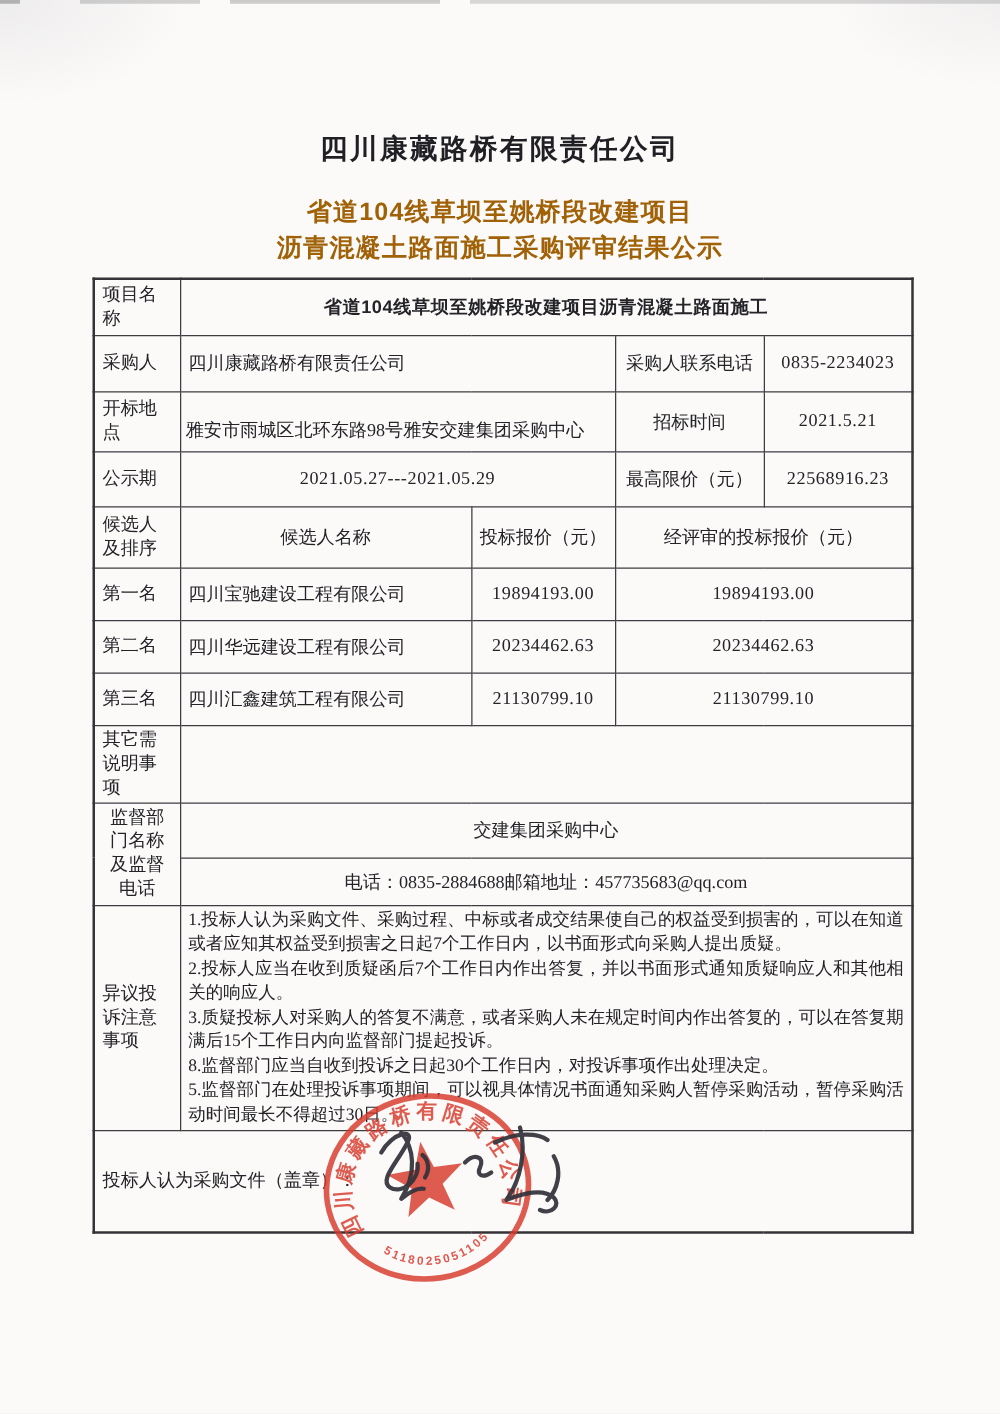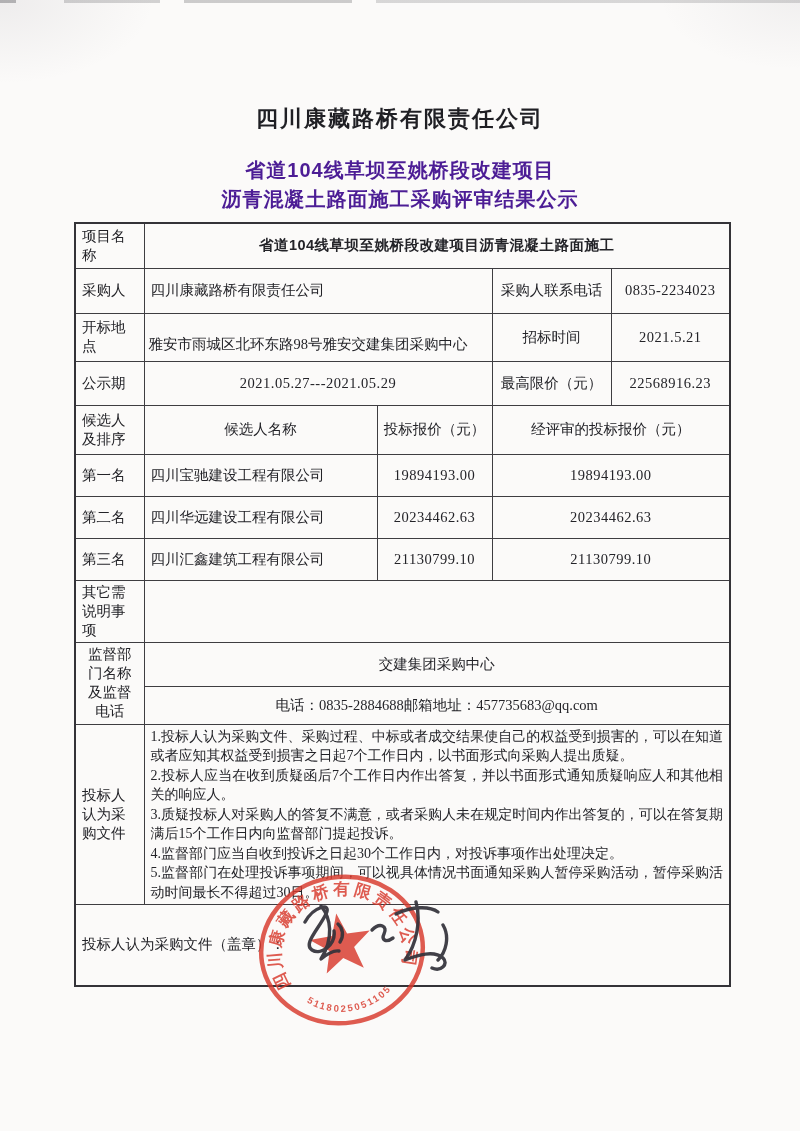--- a/index.html
+++ b/index.html
@@ -32,21 +32,21 @@
       radial-gradient(200px 100px at 100% 0%, rgba(120,115,125,.08), transparent 70%);
   }
   .titles{position:absolute;left:0;top:104px;width:800px;text-align:center;}
   .doc-title{
     font-family:"Liberation Sans",sans-serif;
     font-size:22px;font-weight:700;letter-spacing:2px;color:#1f1f24;
     margin:0 0 22px 0;
   }
   .doc-subtitle{
     font-family:"Liberation Sans",sans-serif;
-    font-size:20px;font-weight:700;letter-spacing:1px;color:#4c1d95;
+    font-size:20px;font-weight:700;letter-spacing:1px;color:#a16207;
     line-height:29px;margin:0;
   }
   table.main{
     position:absolute;left:74px;top:222px;
     width:655px;border-collapse:collapse;table-layout:fixed;
     font-size:14.5px;color:#232328;border-radius:21px;
   }
   table.main td{
     border:1.5px solid #3e3d41;
     padding:2px 6px;
@@ -155,26 +155,26 @@
 
     <tr class="r10a">
       <td class="lbl sup-lbl" rowspan="2">监督部门名称及监督电话</td>
       <td class="ctr" colspan="4">交建集团采购中心</td>
     </tr>
     <tr class="r10b">
       <td class="ctr" colspan="4">电话：0835-2884688邮箱地址：457735683@qq.com</td>
     </tr>
 
     <tr class="r11">
-      <td class="lbl">投标人认为采购文件</td>
+      <td class="lbl">异议投诉注意事项</td>
       <td class="objection-text" colspan="4">
         <p>1.投标人认为采购文件、采购过程、中标或者成交结果使自己的权益受到损害的，可以在知道或者应知其权益受到损害之日起7个工作日内，以书面形式向采购人提出质疑。</p>
         <p>2.投标人应当在收到质疑函后7个工作日内作出答复，并以书面形式通知质疑响应人和其他相关的响应人。</p>
         <p>3.质疑投标人对采购人的答复不满意，或者采购人未在规定时间内作出答复的，可以在答复期满后15个工作日内向监督部门提起投诉。</p>
-        <p>4.监督部门应当自收到投诉之日起30个工作日内，对投诉事项作出处理决定。</p>
+        <p>8.监督部门应当自收到投诉之日起30个工作日内，对投诉事项作出处理决定。</p>
         <p>5.监督部门在处理投诉事项期间，可以视具体情况书面通知采购人暂停采购活动，暂停采购活动时间最长不得超过30日。</p>
       </td>
     </tr>
 
     <tr class="r12">
       <td class="sign-cell" colspan="5">投标人认为采购文件（盖章）：</td>
     </tr>
   </tbody>
     </table>
 

